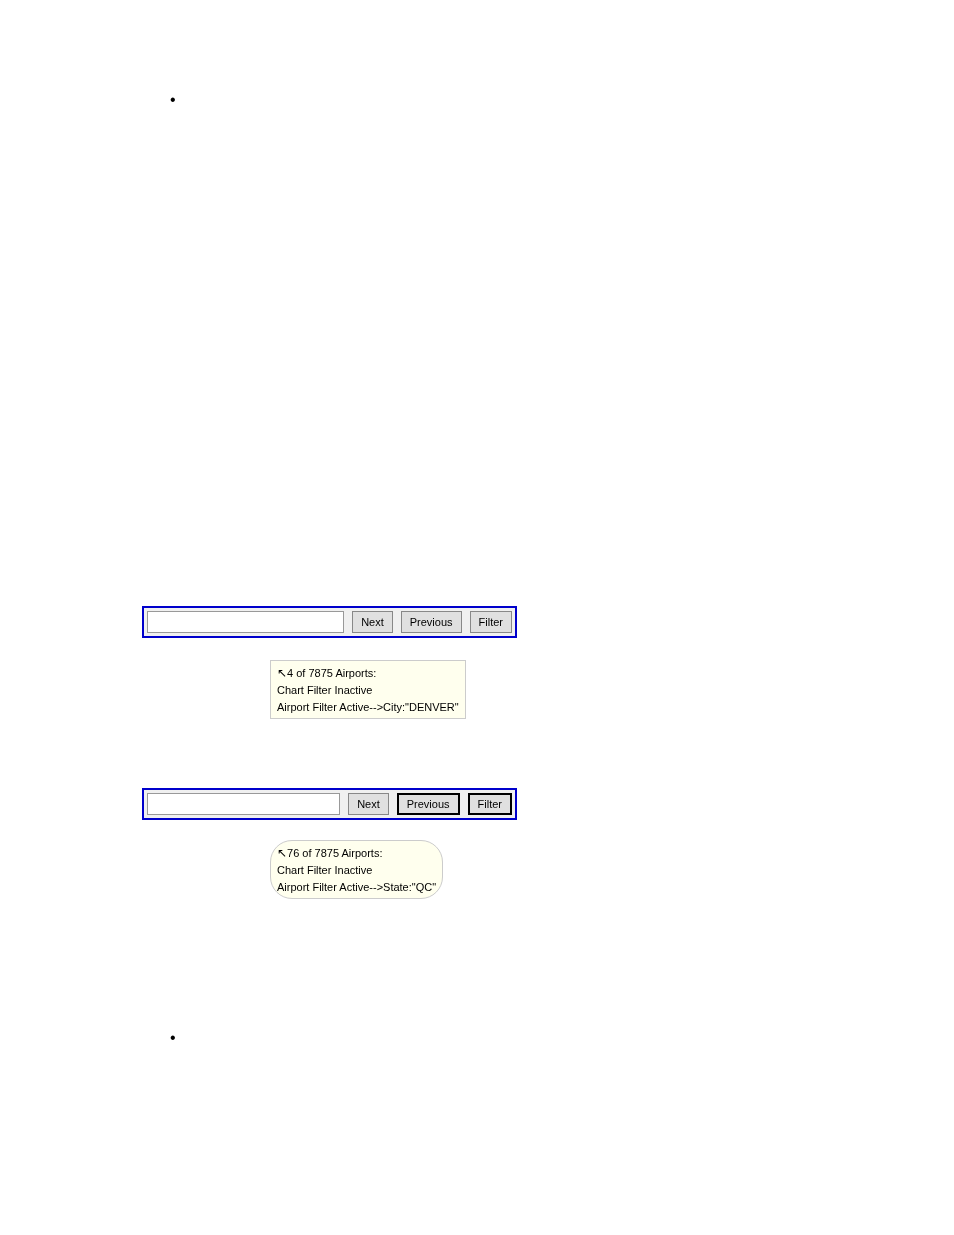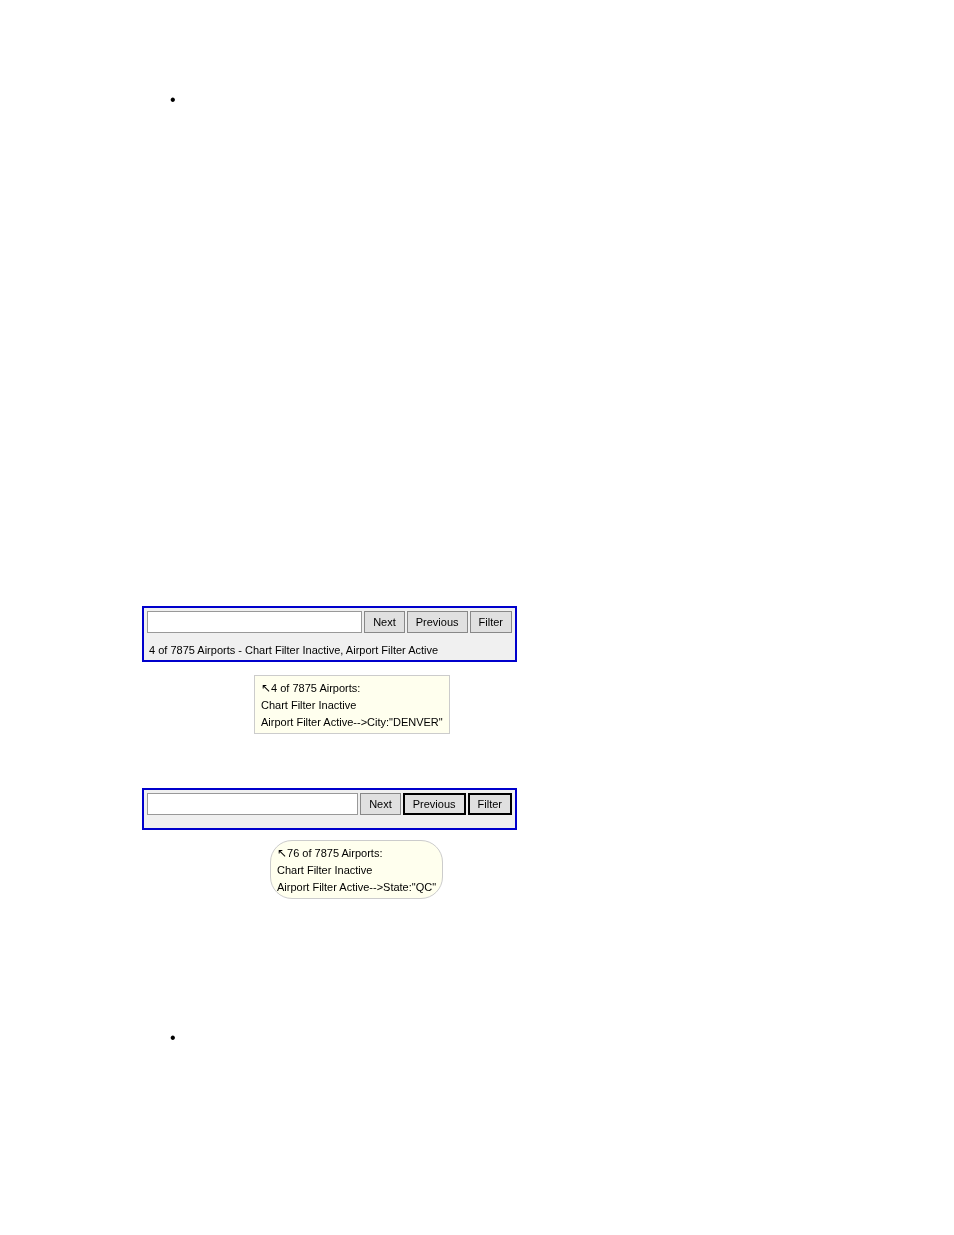--- a/index.html
+++ b/index.html
@@ -27,22 +27,22 @@
     .widget-container {
       position: absolute;
       border: 2px solid #0000cc;
       background: #f0f0f0;
       padding: 3px;
     }
 
     .widget-top-row {
       display: flex;
       align-items: center;
-      gap: 2px;
-      margin-bottom: 10px;
+      gap: 8px;
+      margin-bottom: 0;
     }
 
     .widget-text-input {
       flex: 1;
       height: 22px;
       border: 1px solid #999;
       background: #ffffff;
       padding: 2px 4px;
       font-size: 11px;
     }
@@ -88,24 +88,23 @@
 
 <div class="bullet-point" style="top: 92px; left: 170px;">•</div>
 
 <div class="widget-container" style="top: 606px; left: 142px; width: 375px;">
   <div class="widget-top-row">
     <input class="widget-text-input" type="text" value="" style="">
     <button class="widget-button">Next</button>
     <button class="widget-button">Previous</button>
     <button class="widget-button">Filter</button>
   </div>
-  <div class="widget-status-bar">4 of 7875 Airports - Chart Filter Inactive, Airport Filter Active</div>
 </div>
 
-<div class="tooltip-box" style="top: 660px; left: 254px; margin-top: 15px;">
+<div class="tooltip-box" style="top: 660px; left: 270px;">
   <div><span class="cursor-symbol">↖</span><span>4 of 7875 Airports:</span></div>
   <div>Chart Filter Inactive</div>
   <div>Airport Filter Active--&gt;City:"DENVER"</div>
 </div>
 
 <div class="widget-container" style="top: 788px; left: 142px; width: 375px;">
   <div class="widget-top-row">
     <input class="widget-text-input" type="text" value="" style="">
     <button class="widget-button">Next</button>
     <button class="widget-button active-border">Previous</button>

